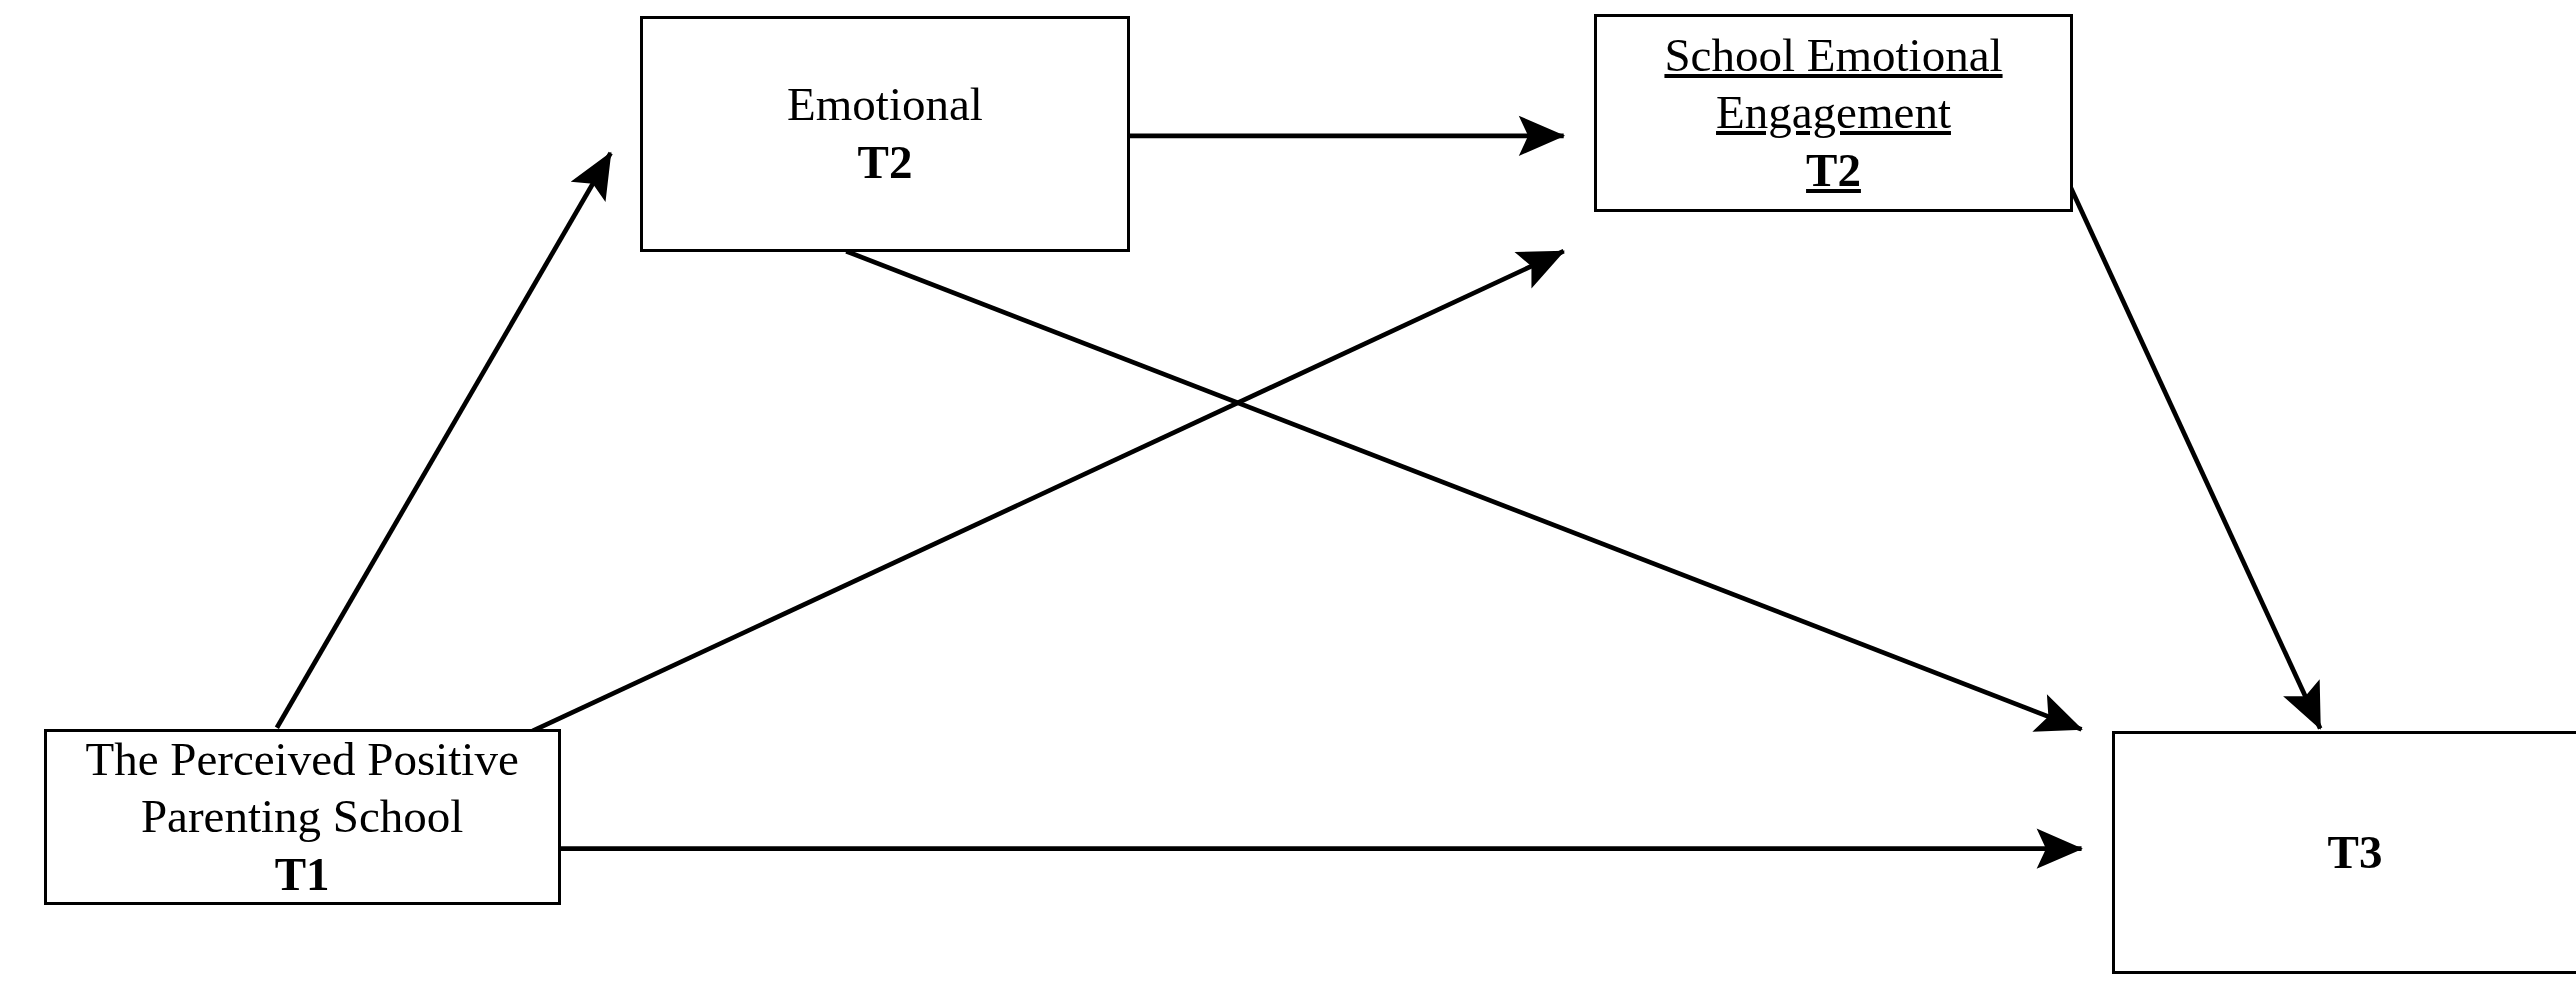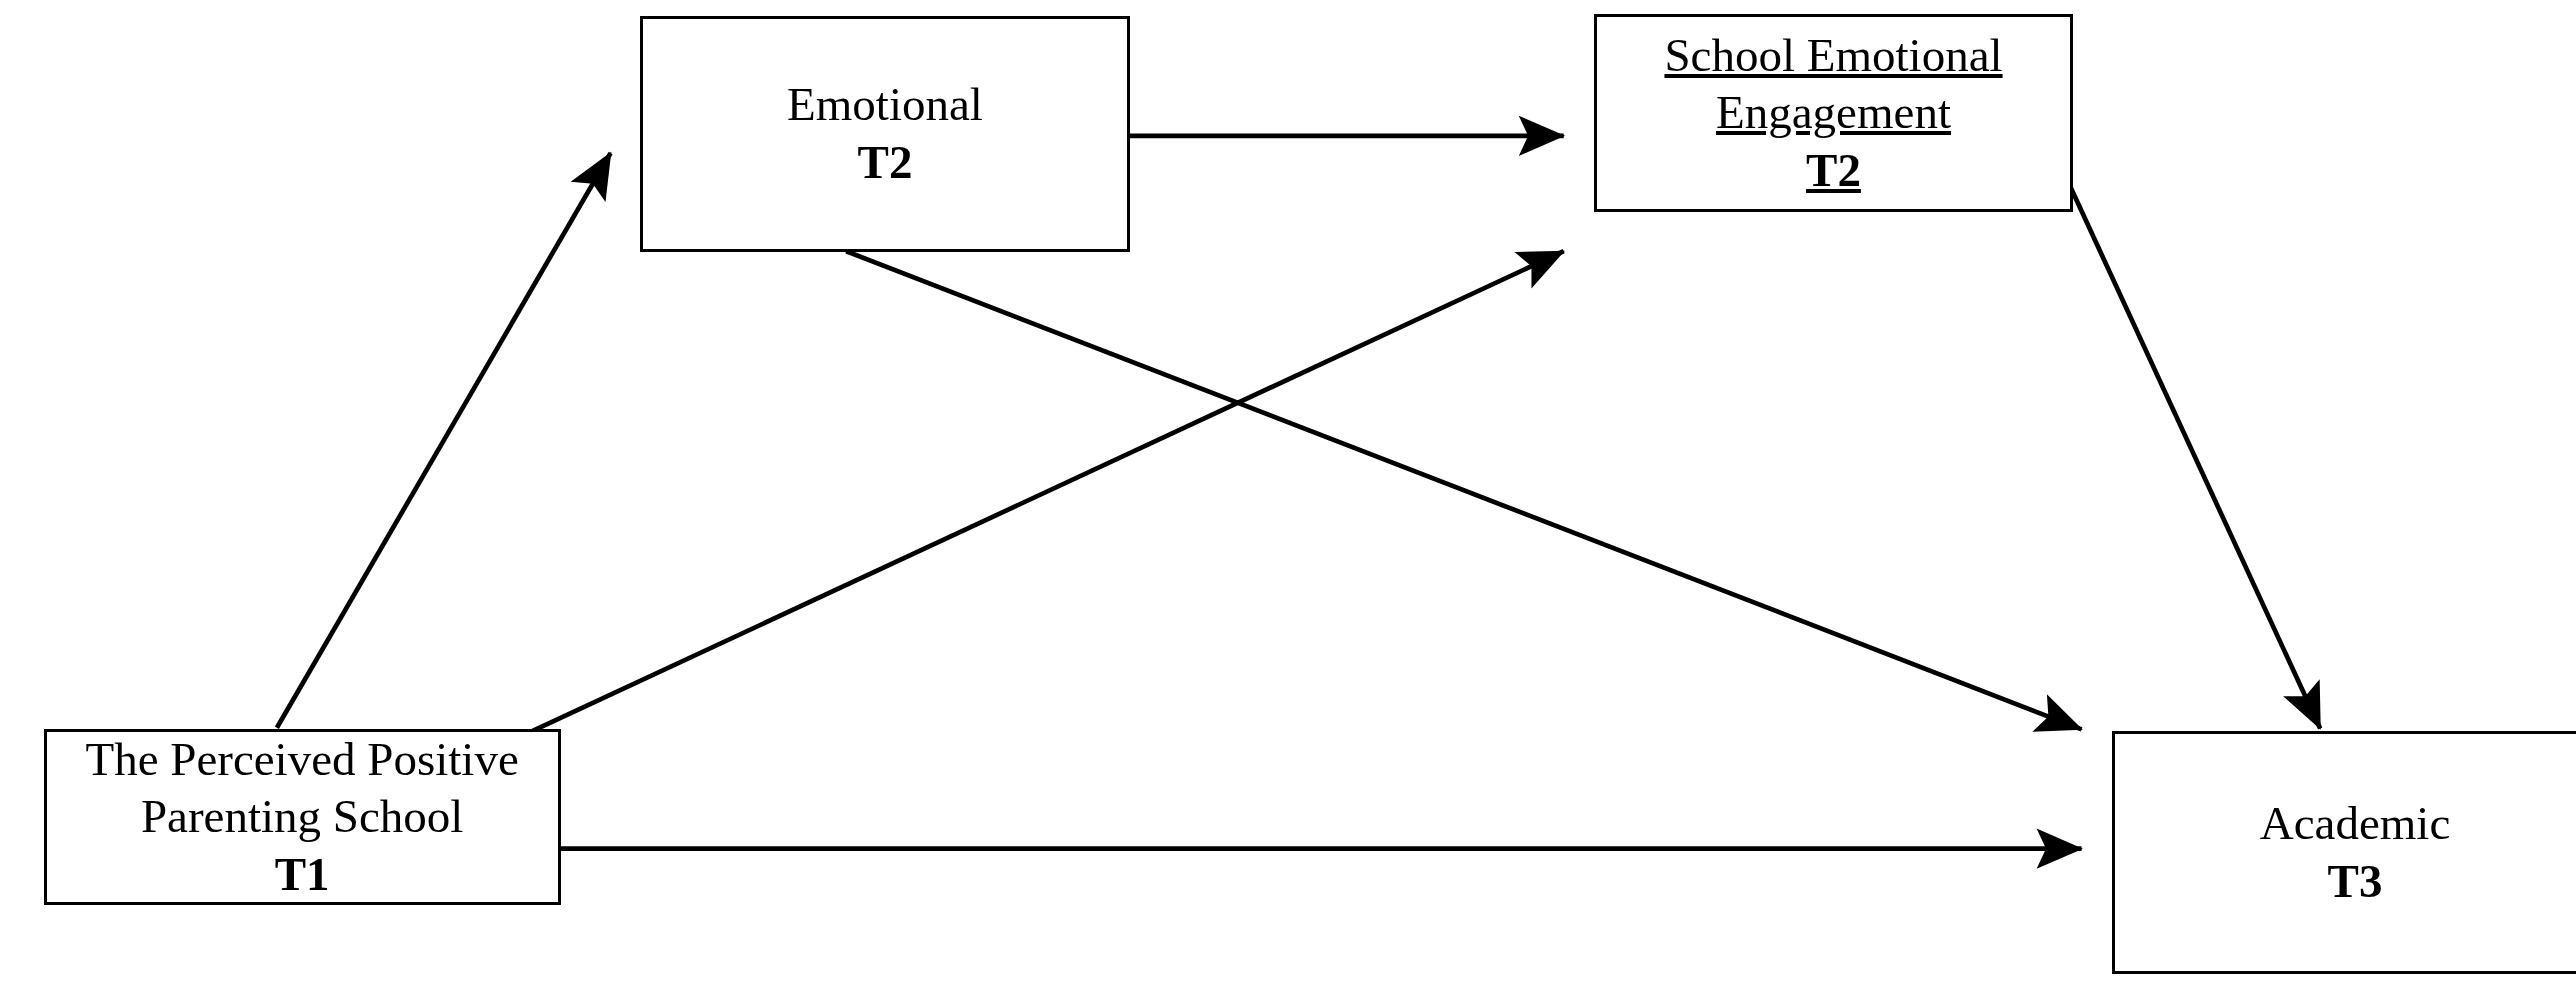--- a/index.html
+++ b/index.html
@@ -98,18 +98,17 @@
     <span class="node-line wave">T2</span>
   </div>
 
   <div class="node-box" id="node-parenting-style">
     <span class="node-line">The Perceived Positive</span>
     <span class="node-line">Parenting School</span>
     <span class="node-line wave">T1</span>
   </div>
 
   <div class="node-box" id="node-academic-procrastination">
-    <span class="node-line">Academic</span>
     <span class="node-line wave">T3</span>
   </div>
 
 </div>
 
 
 </body></html>

